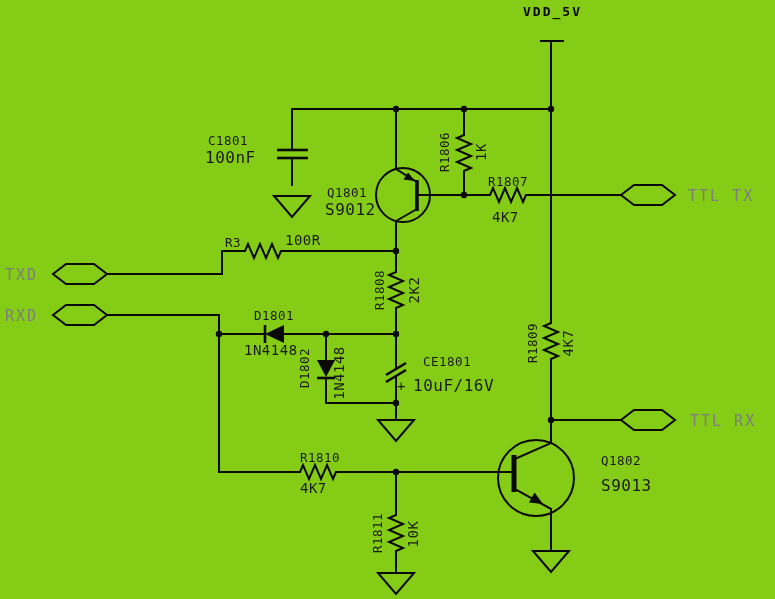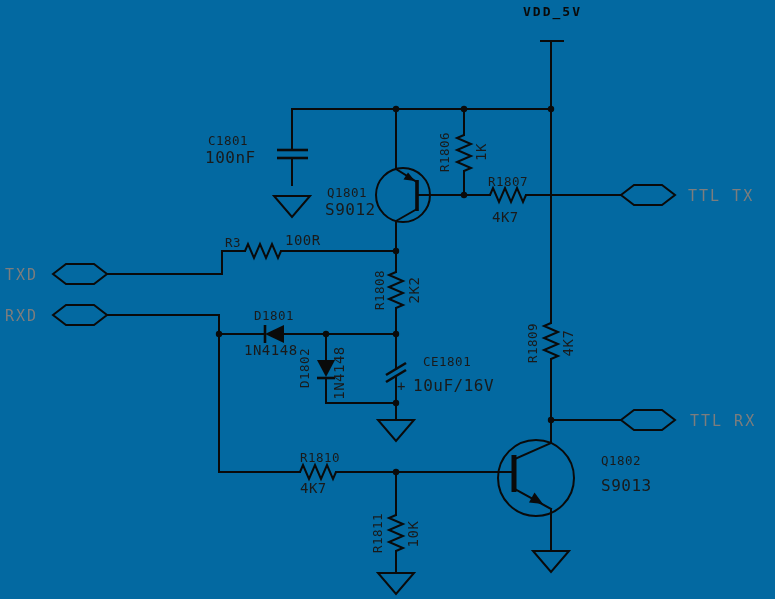--- a/index.html
+++ b/index.html
@@ -1,16 +1,16 @@
 <!DOCTYPE html>
 <html><head>
 <meta charset="utf-8">
 <style>
   html,body{margin:0;padding:0;background:#ffffff;}
-  .stage{position:relative;width:775px;height:599px;background:#0369a1;overflow:hidden;}
+  .stage{position:relative;width:775px;height:599px;background:#84cc16;overflow:hidden;}
   svg{display:block;}
   .wire{stroke:#0a0a0a;stroke-width:2;fill:none;stroke-linecap:square;}
   .thick{stroke:#0a0a0a;stroke-width:2.6;fill:none;stroke-linecap:butt;}
   .bar{stroke:#0a0a0a;stroke-width:3.6;fill:none;stroke-linecap:butt;}
   .bar2{stroke:#0a0a0a;stroke-width:5;fill:none;stroke-linecap:butt;}
   .sym{stroke:#0a0a0a;stroke-width:2;fill:none;stroke-linejoin:miter;}
   .filled{fill:#0a0a0a;stroke:none;}
   .dot{fill:#0a0a0a;stroke:none;}
   text{font-family:"DejaVu Sans Mono","Liberation Mono",monospace;fill:#1a1a1a;}
   .ref{font-size:12.5px;letter-spacing:0.5px;}

